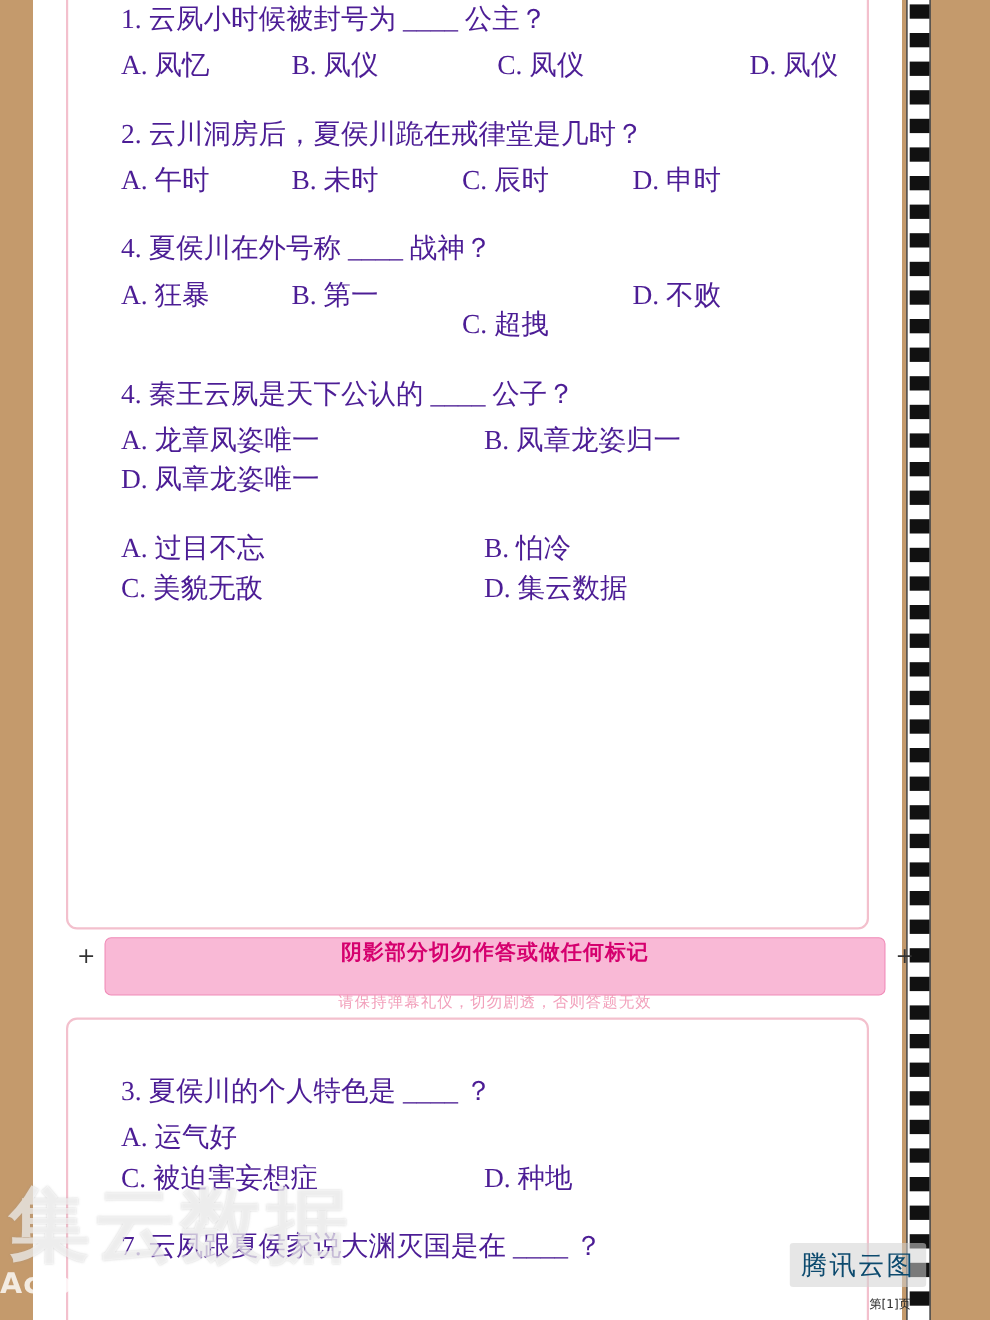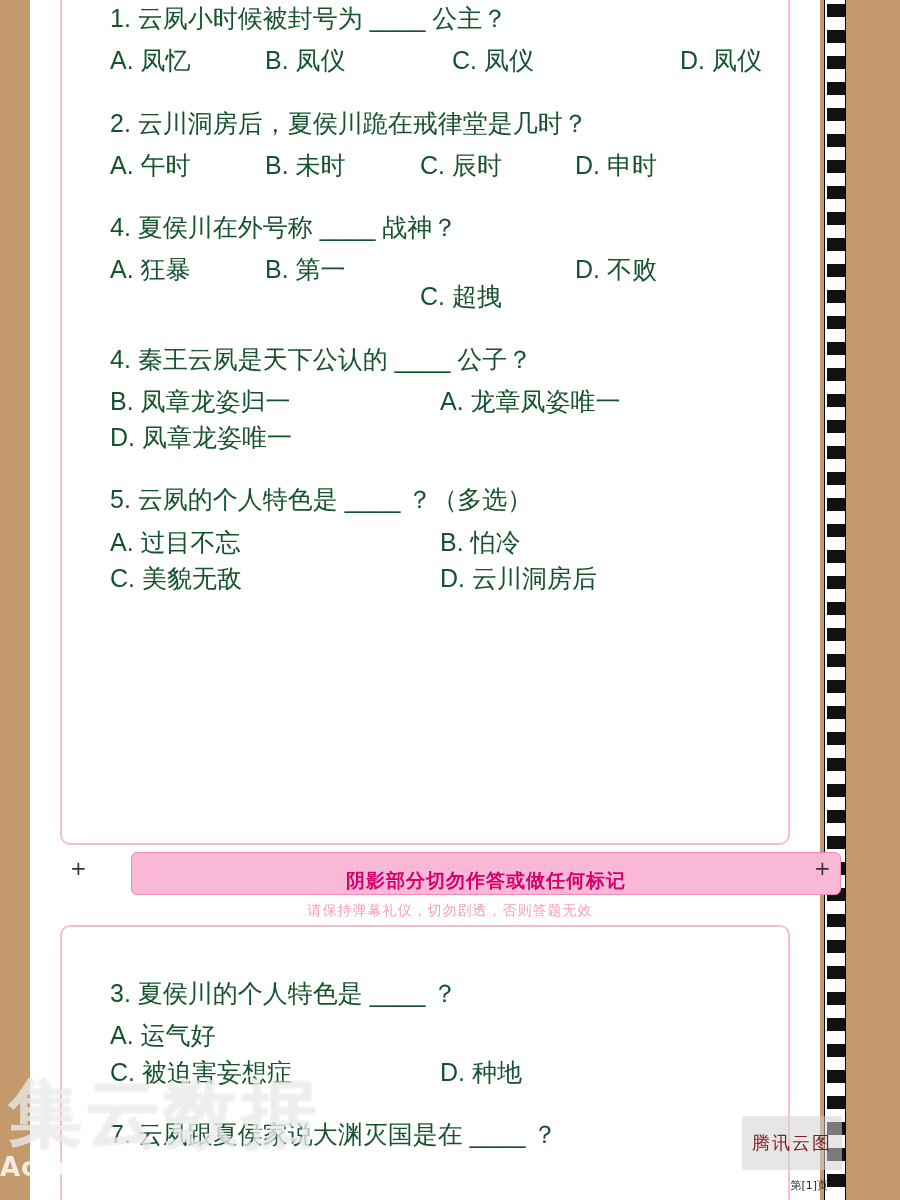--- a/index.html
+++ b/index.html
@@ -67,24 +67,24 @@
     width: 730px; height: 905px;
   }
   .card-bottom {
     left: 60px; top: 925px;
     width: 730px; height: 330px;
   }
 
   .q-block { margin-bottom: 26px; }
   .q-line {
     font-size: 25px;
-    color: #14532d;
+    color: #4c1d95;
     line-height: 1.45;
     white-space: pre;
-    font-family: Liberation Sans, sans-serif;
+    font-family: Liberation Serif, serif;
   }
   .q-title { margin-bottom: 6px; }
   .opt-row { display: flex; }
   .opt-2col .opt { width: 330px; }
 
   .content-top {
     position: absolute;
     left: 110px; top: 0px;
     width: 660px;
   }
@@ -113,28 +113,27 @@
     font-size: 14px;
     color: #f2a0bb;
     letter-spacing: 1px;
     white-space: nowrap;
   }
 
   
   .shade-bar {
     position: absolute;
     left: 95px; top: 852px;
-    width: 710px; height: 43px;
+    width: 710px; height: 53px;
     background: #f9b9d6;
     border: 1px solid #f08cb8;
     border-radius: 6px;
     display: flex;
-    align-items: flex-end;
+    align-items: flex-start;
     justify-content: center;
-    margin-left: 36px;
   }
   .shade-bar span {
     color: #d5006e;
     font-size: 19px;
     font-weight: bold;
     letter-spacing: 1px;
   }
   .plus {
     position: absolute;
     font-size: 20px;
@@ -176,23 +175,23 @@
     font-weight: bold;
     color: rgba(255,255,255,0.8);
     letter-spacing: 1px;
     font-family: "DejaVu Sans", sans-serif;
     white-space: nowrap;
   }
   .wm-corner {
     position: absolute;
     right: 58px; bottom: 30px;
     background: rgba(210,210,210,0.55);
-    color: #7f1d1d;
-    font-size: 18px;
-    padding: 15px 10px;
+    color: #0c4a6e;
+    font-size: 24px;
+    padding: 4px 10px;
     border-radius: 3px;
     letter-spacing: 2px;
     white-space: nowrap;
   }
 </style>
 </head>
 <body>
 
 <div class="page">
 
@@ -259,27 +258,26 @@
       <div class="q-block">
         <div class="q-line q-title">2. 云川洞房后，夏侯川跪在戒律堂是几时？</div>
         <div class="q-line opt-row"><span style="width: 155px;">A. 午时</span><span style="width: 155px;">B. 未时</span><span style="width: 155px;">C. 辰时</span><span style="width: 155px;">D. 申时</span></div>
       </div>
       <div class="q-block">
         <div class="q-line q-title">4. 夏侯川在外号称 ____ 战神？</div>
         <div class="q-line opt-row"><span style="width: 155px;">A. 狂暴</span><span style="width: 155px;">B. 第一</span><span style="width: 155px; margin-top: 27px;">C. 超拽</span><span style="width: 155px;">D. 不败</span></div>
       </div>
       <div class="q-block">
         <div class="q-line q-title">4. 秦王云夙是天下公认的 ____ 公子？</div>
-        <div class="q-line opt-row opt-2col"><span class="opt">B. 凤章龙姿归一</span><span class="opt">A. 龙章凤姿唯一</span></div>
+        <div class="q-line opt-row opt-2col"><span class="opt">A. 龙章凤姿唯一</span><span class="opt">B. 凤章龙姿归一</span></div>
         <div class="q-line opt-row opt-2col"><span class="opt">D. 凤章龙姿唯一</span></div>
       </div>
       <div class="q-block">
-        <div class="q-line q-title">5. 云夙的个人特色是 ____ ？（多选）</div>
         <div class="q-line opt-row opt-2col"><span class="opt">A. 过目不忘</span><span class="opt">B. 怕冷</span></div>
-        <div class="q-line opt-row opt-2col"><span class="opt">C. 美貌无敌</span><span class="opt">D. 云川洞房后</span></div>
+        <div class="q-line opt-row opt-2col"><span class="opt">C. 美貌无敌</span><span class="opt">D. 集云数据</span></div>
       </div>
     </div>
 
   <div class="card-footer">
     <span class="page-no">第[1]页</span>
     <span class="notice-pink">请保持弹幕礼仪，切勿剧透，否则答题无效</span>
     <span class="page-no">第[1]页</span>
   </div>
 
   <span class="plus plus-left">+</span>

